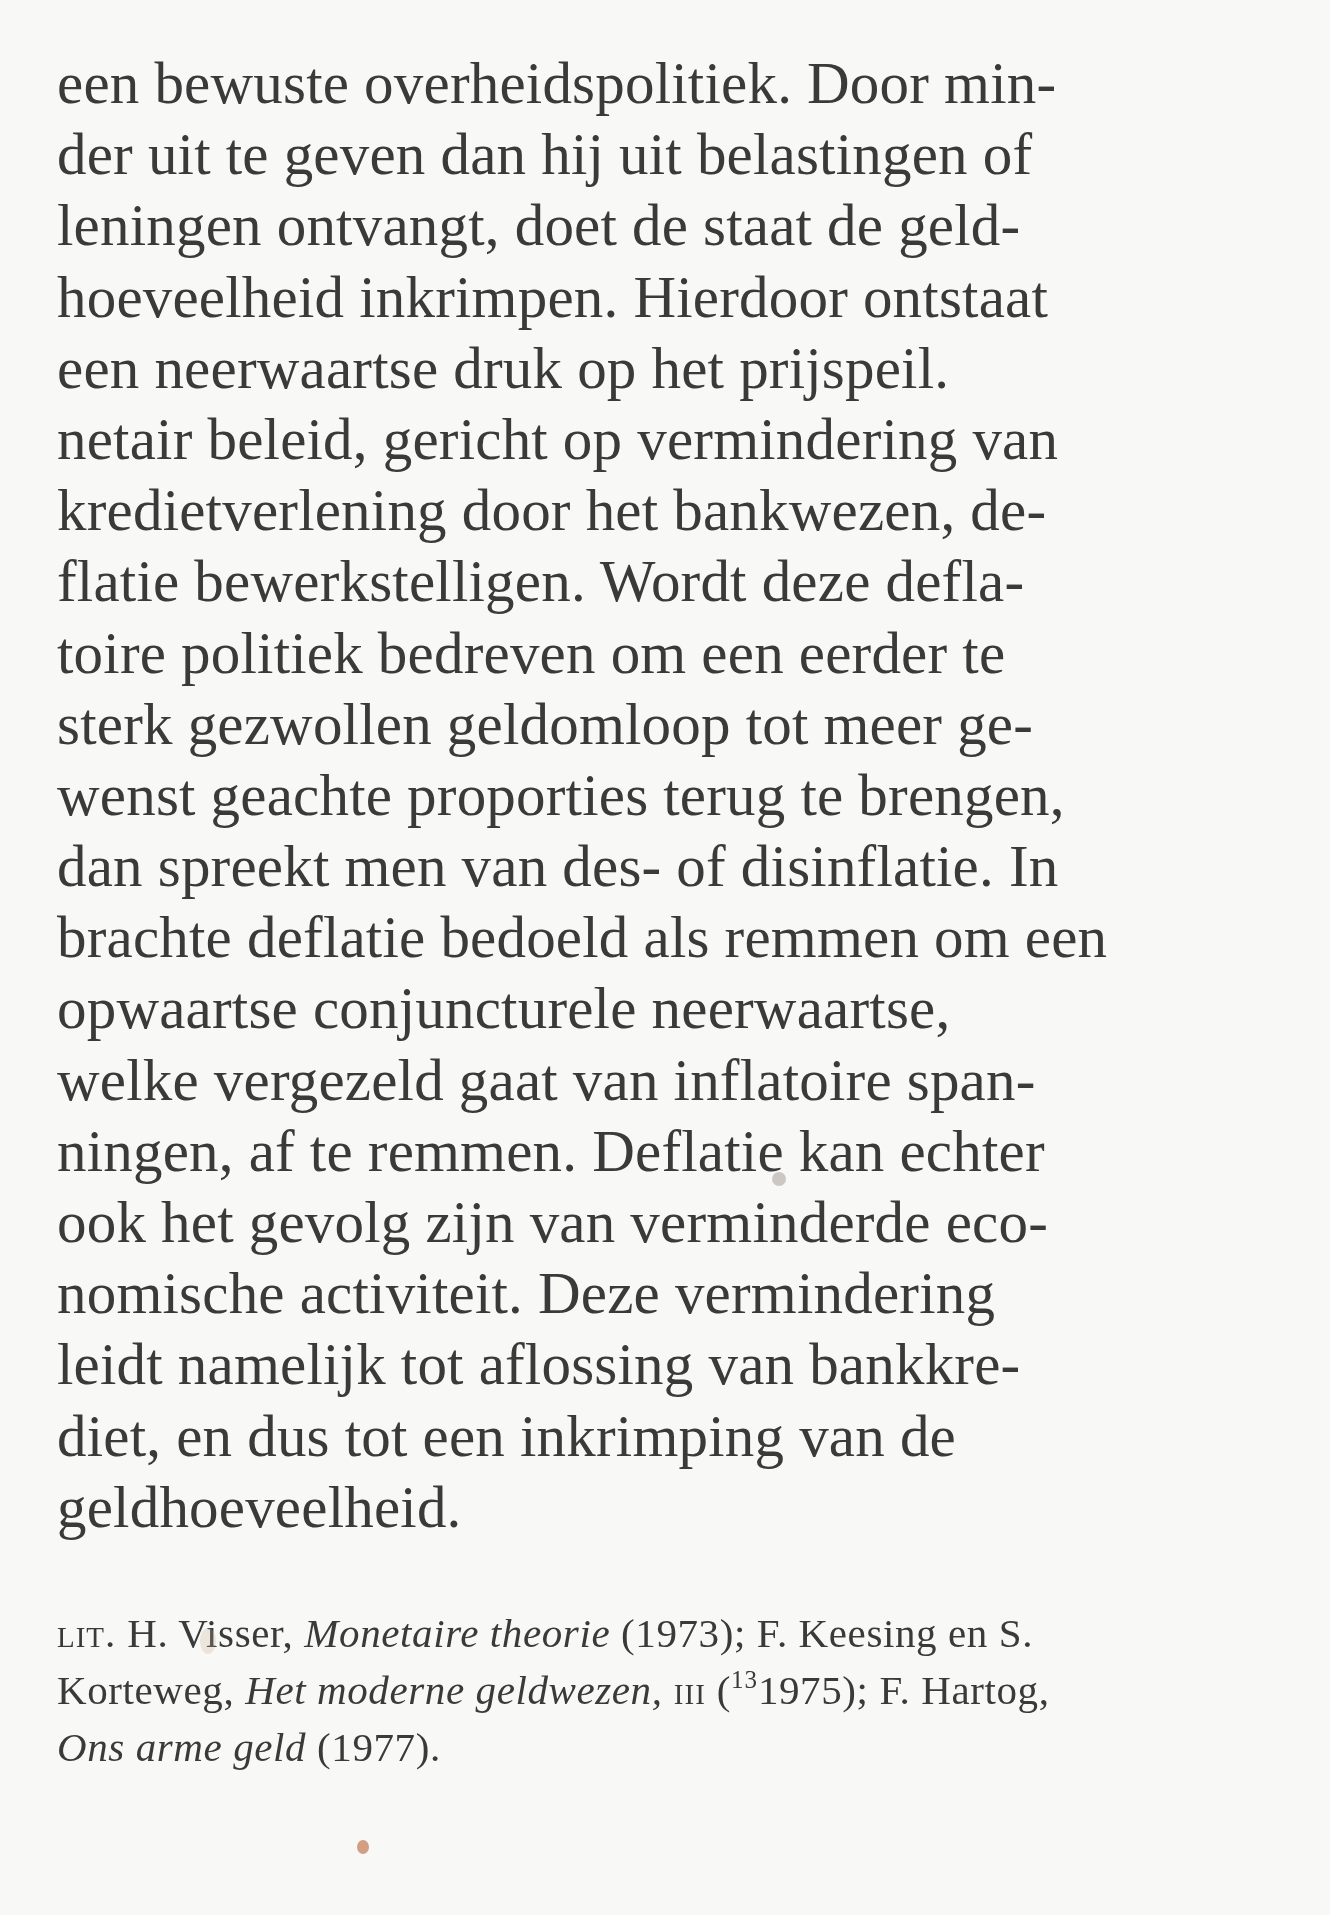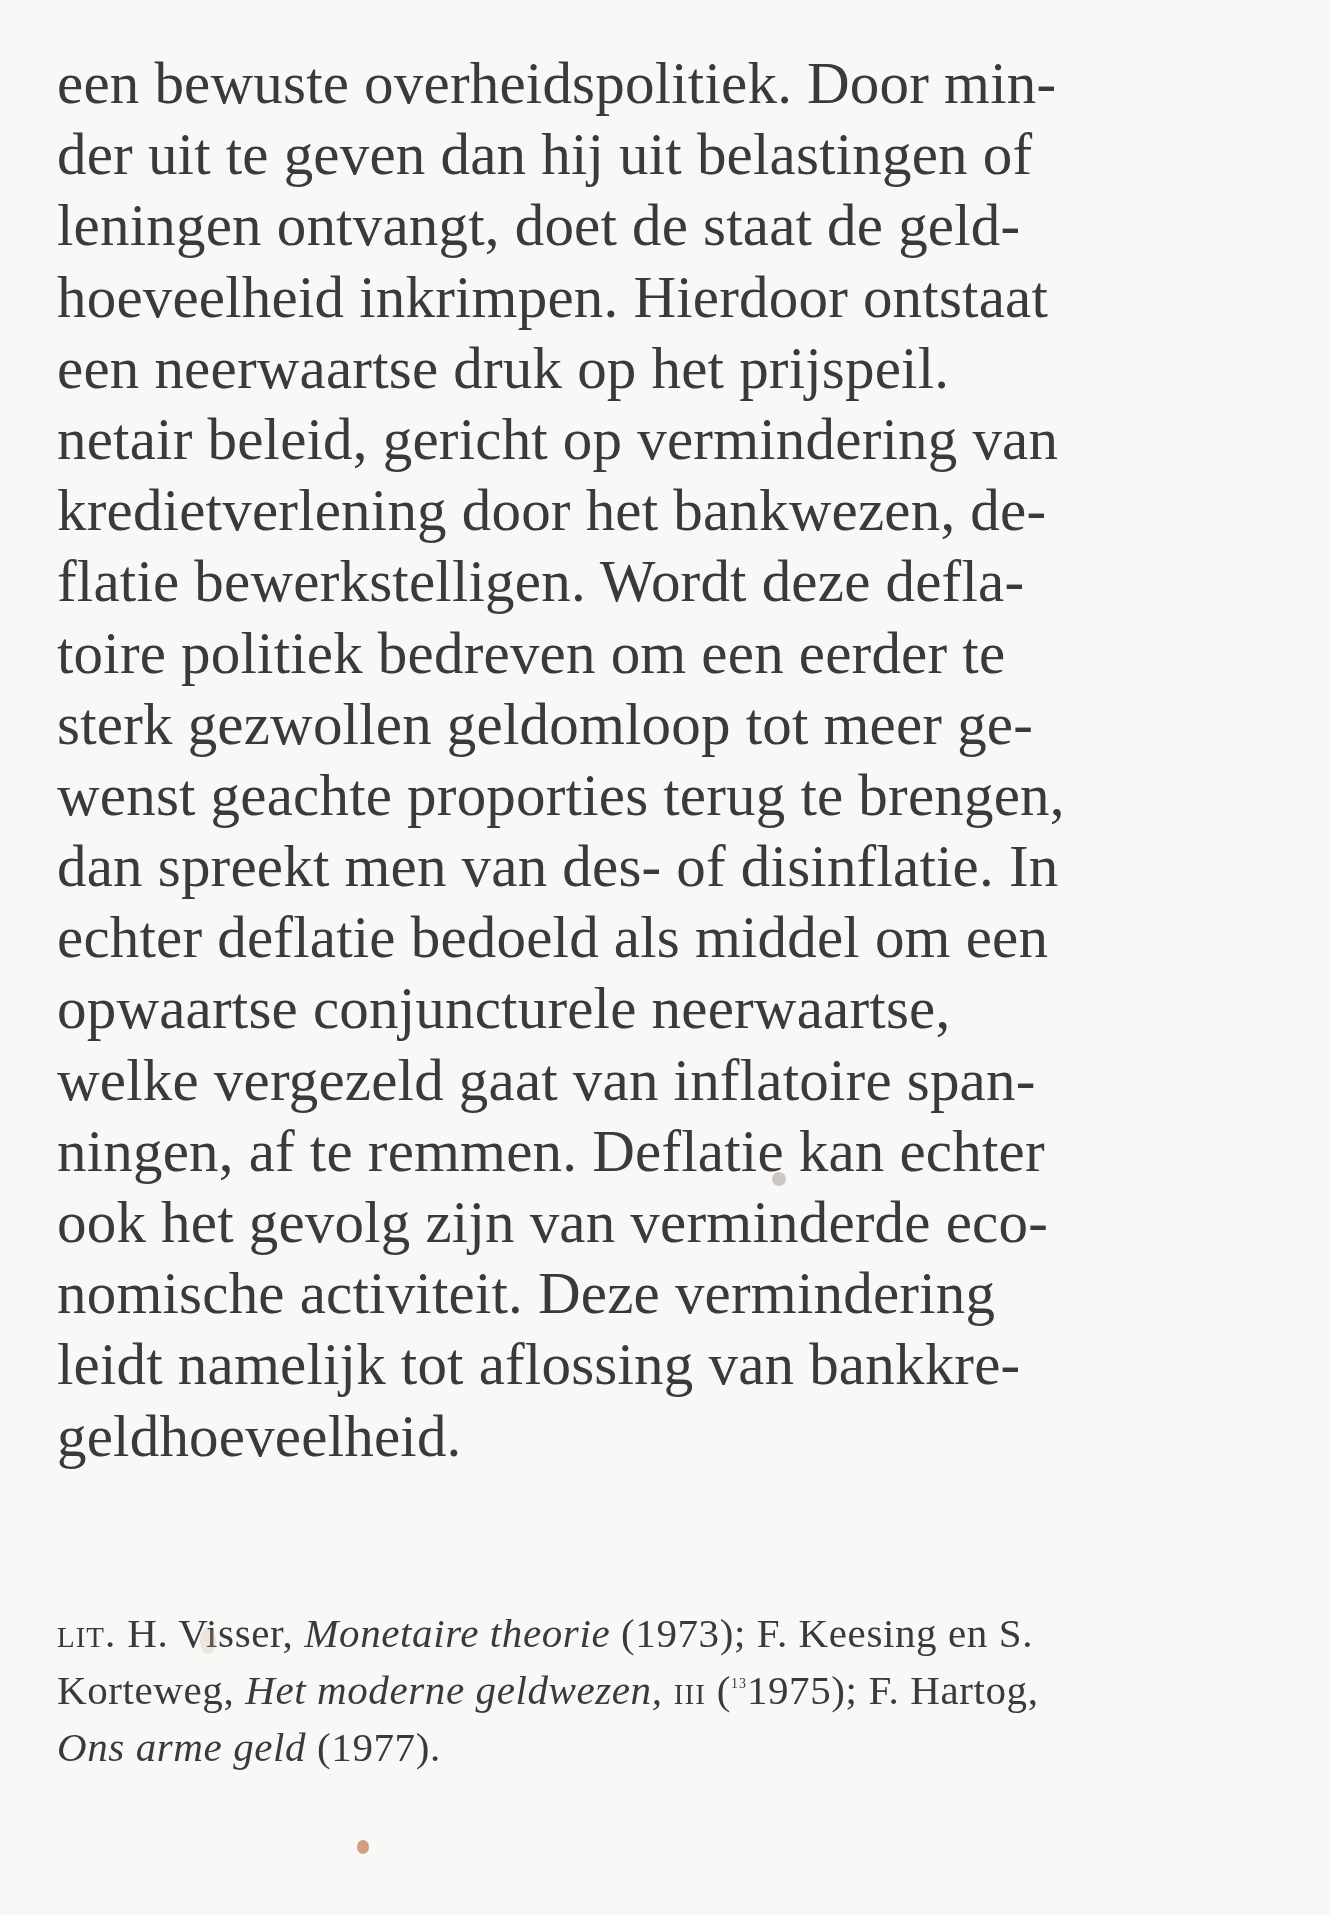--- a/index.html
+++ b/index.html
@@ -58,21 +58,21 @@
     }
     .sc {
       font-variant: small-caps;
       text-transform: lowercase;
       letter-spacing: 1px;
     }
     .it {
       font-style: italic;
     }
     .sup {
-      font-size: 14px;
+      font-size: 25px;
       position: relative;
       top: -16px;
       letter-spacing: 1px;
     }
     .stain {
       position: absolute;
       border-radius: 50%;
       pointer-events: none;
     }
   </style>
@@ -87,27 +87,28 @@
     <span class="line">leningen ontvangt, doet de staat de geld-</span>
     <span class="line">hoeveelheid inkrimpen. Hierdoor ontstaat</span>
     <span class="line">een neerwaartse druk op het prijspeil.</span>
     <span class="line">netair beleid, gericht op vermindering van</span>
     <span class="line">kredietverlening door het bankwezen, de-</span>
     <span class="line">flatie bewerkstelligen. Wordt deze defla-</span>
     <span class="line">toire politiek bedreven om een eerder te</span>
     <span class="line">sterk gezwollen geldomloop tot meer ge-</span>
     <span class="line">wenst geachte proporties terug te brengen,</span>
     <span class="line">dan spreekt men van des- of disinflatie. In</span>
-    <span class="line">echter deflatie bedoeld als middel om een</span>
+    <span class="line">brachte deflatie bedoeld als remmen om een</span>
     <span class="line">opwaartse conjuncturele neerwaartse,</span>
     <span class="line">welke vergezeld gaat van inflatoire span-</span>
     <span class="line">ningen, af te remmen. Deflatie kan echter</span>
     <span class="line">ook het gevolg zijn van verminderde eco-</span>
     <span class="line">nomische activiteit. Deze vermindering</span>
     <span class="line">leidt namelijk tot aflossing van bankkre-</span>
+    <span class="line">diet, en dus tot een inkrimping van de</span>
     <span class="line">geldhoeveelheid.</span>
   </div>
 
   <div class="lit">
     <span class="lit-line"><span class="sc">LIT.</span><span> H. Visser, </span><span class="it">Monetaire theorie</span><span> (1973); F. Keesing en S.</span></span>
     <span class="lit-line"><span>Korteweg, </span><span class="it">Het moderne geldwezen,</span><span class="sc"> III</span><span> (</span><span class="sup">13</span><span>1975); F. Hartog,</span></span>
     <span class="lit-line"><span class="it">Ons arme geld</span><span> (1977).</span></span>
   </div>
 
 </div>

